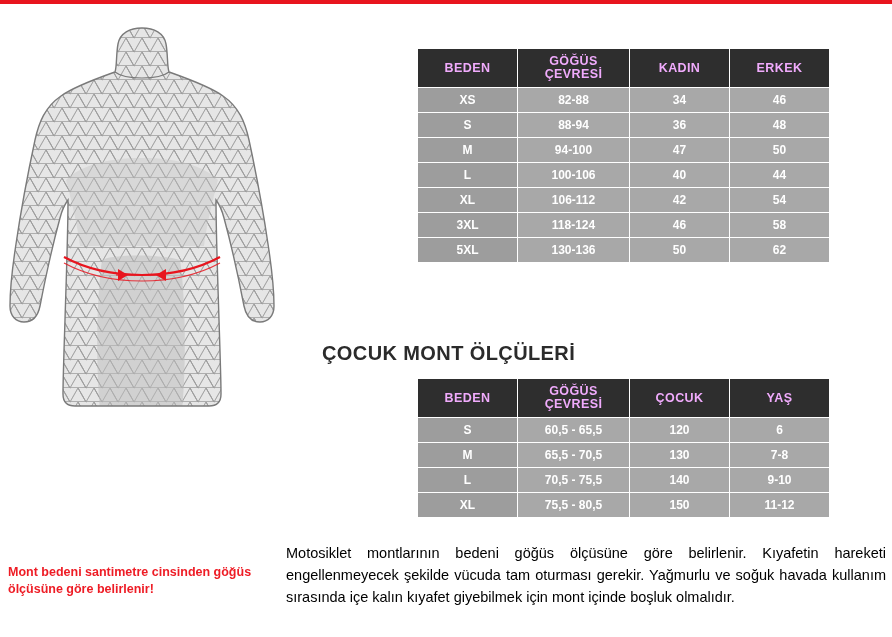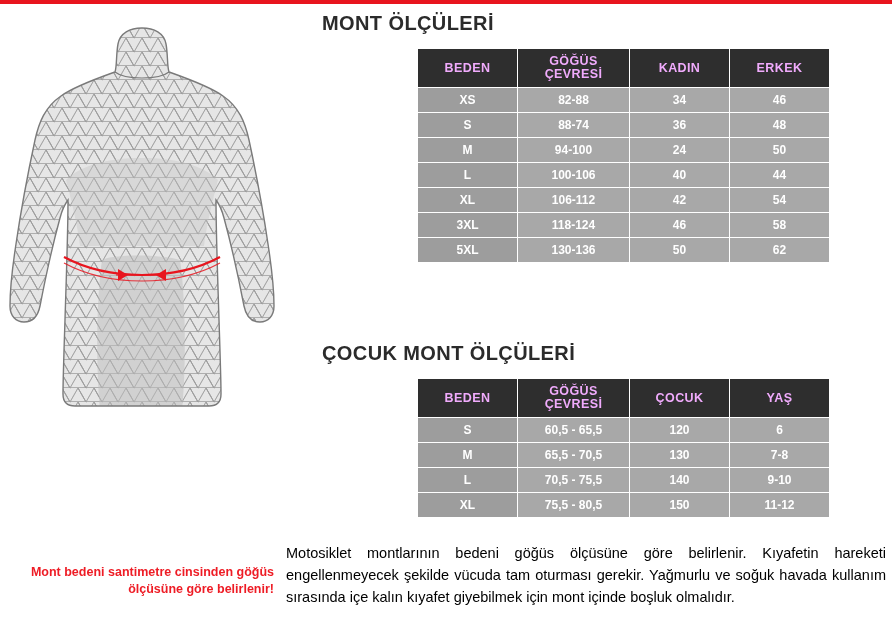--- a/index.html
+++ b/index.html
@@ -41,21 +41,21 @@
     width: 272px;
     height: 530px;
   }
   .figure-wrap svg { display: block; }
 
   .left-caption {
     position: absolute;
     left: 8px;
     top: 560px;
     width: 266px;
-    text-align: right;
+    text-align: left;
     color: #ee1c25;
     font-size: 12.5px;
     font-weight: bold;
     line-height: 17px;
   }
 
   
   .right-col {
     position: absolute;
     left: 282px; top: 0;
@@ -232,21 +232,20 @@
         <path d="M122 265 l-10 -6 l0 12 z" fill="#e8151e"></path>
         <path d="M150 265 l10 -6 l0 12 z" fill="#e8151e"></path>
         <path d="M110 265 l44 0" stroke="#e8151e" stroke-width="1.2" fill="none"></path>
       </svg>
     </div>
     <div class="left-caption">Mont bedeni santimetre cinsinden göğüs ölçüsüne göre belirlenir!</div>
   </div>
 
   <div class="right-col">
 
-    <div class="section-title" id="adult-title">MONT ÖLÇÜLERİ</div>
 
     <div id="adult-table-wrap">
       <table class="size-table">
         <colgroup>
           <col style="width:100px">
           <col style="width:112px">
           <col style="width:100px">
           <col style="width:100px">
         </colgroup>
         <thead>
@@ -262,28 +261,28 @@
         </thead>
         <tbody>
           <tr>
             <td class="col-size">XS</td>
             <td>82-88</td>
             <td>34</td>
             <td>46</td>
           </tr>
           <tr>
             <td class="col-size">S</td>
-            <td>88-74</td>
+            <td>88-94</td>
             <td>36</td>
             <td>48</td>
           </tr>
           <tr>
             <td class="col-size">M</td>
             <td>94-100</td>
-            <td>24</td>
+            <td>47</td>
             <td>50</td>
           </tr>
           <tr>
             <td class="col-size">L</td>
             <td>100-106</td>
             <td>40</td>
             <td>44</td>
           </tr>
           <tr>
             <td class="col-size">XL</td>

